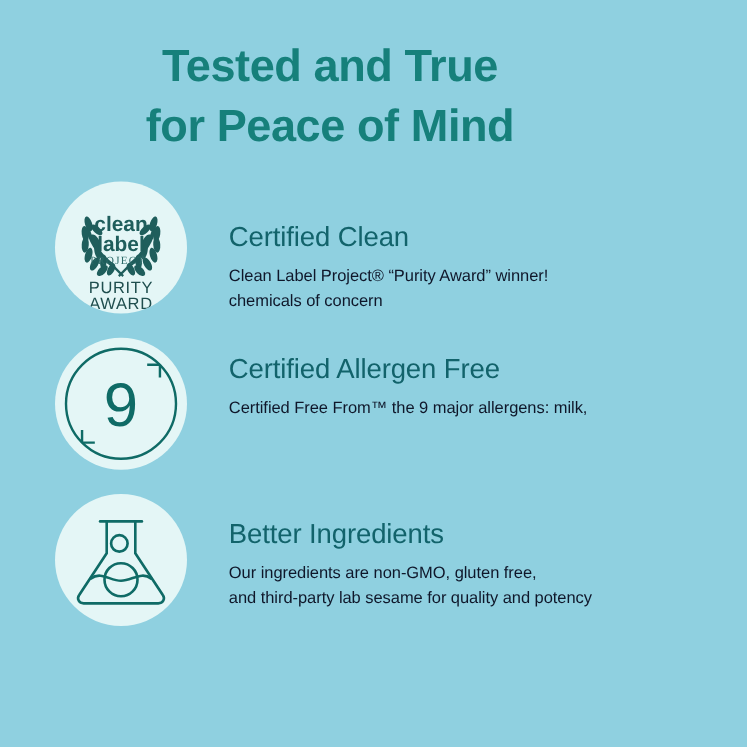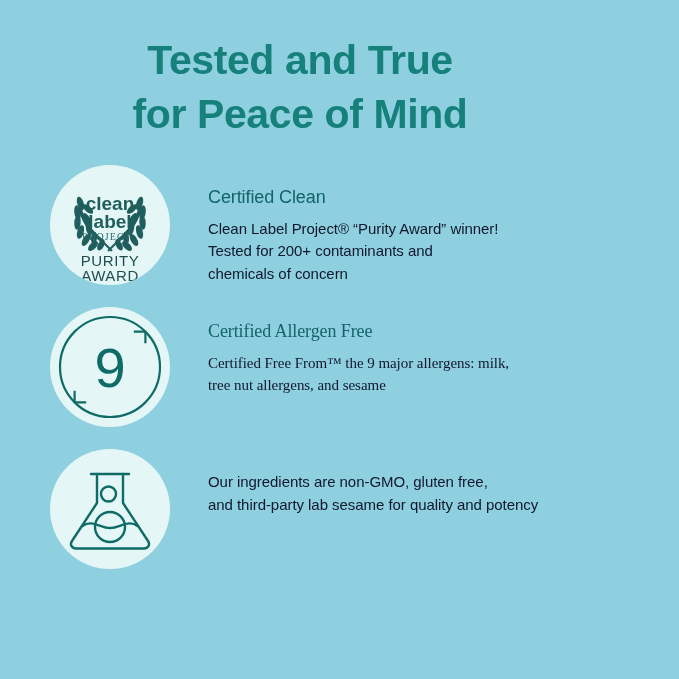--- a/index.html
+++ b/index.html
@@ -60,21 +60,21 @@
     justify-content: center;
     overflow: hidden;
   }
   .feature-body {
     margin-left: 38px;
     padding-top: 16px;
     flex: 1 1 auto;
   }
   .feature-heading {
     color: #12636b;
-    font-size: 18px;
+    font-size: 25px;
     font-weight: 400;
     line-height: 1.2;
     margin: 0 0 9px 0;
     letter-spacing: -0.1px;
   }
   .feature-text {
     color: #0f172a;
     font-size: 15px;
     font-weight: 400;
     line-height: 1.5;
@@ -82,21 +82,21 @@
     max-width: 452px;
     letter-spacing: -0.05px;
   }
   .feature-text .tline {
     display: block;
     white-space: nowrap;
   }
 
   
   .row-1 { margin-top: 4px; align-items: flex-end; }
-  .row-2 .feature-body { padding-top: 14px; font-family: Liberation Serif, serif; }
+  .row-2 .feature-body { padding-top: 14px; }
   .row-3 .feature-body { padding-top: 22px; }
 
   svg { display: block; }
 </style>
 </head>
 <body>
 
 <div class="page">
 
   <h1 class="hero-title">
@@ -149,21 +149,20 @@
             <text x="80" y="71" text-anchor="middle" font-family="'Liberation Sans', sans-serif" font-size="7" fill="#2c6a68">®</text>
             <text x="60" y="101" text-anchor="middle" font-family="'Liberation Sans', sans-serif" font-size="15" letter-spacing="0.6" fill="#1f4e4e">PURITY</text>
             <text x="60" y="116" text-anchor="middle" font-family="'Liberation Sans', sans-serif" font-size="15" letter-spacing="0.6" fill="#1f4e4e">AWARD</text>
           </svg>
         </span>
       </div>
       <div class="feature-body">
         <h2 class="feature-heading">Certified Clean</h2>
         <p class="feature-text">
           <span class="tline">Clean Label Project® “Purity Award” winner!</span>
-          <span class="tline">Tested for 200+ contaminants and</span>
           <span class="tline">chemicals of concern</span>
         </p>
       </div>
     </div>
 
     <div class="feature-row row-2">
       <div class="feature-icon-wrap">
         <span>
           <svg width="120" height="120" viewBox="0 0 120 120" aria-hidden="true">
             <circle cx="60" cy="60" r="50" fill="none" stroke="#0f6b66" stroke-width="2.2"></circle>
@@ -171,21 +170,20 @@
             <path d="M95.4 24.6 L95.4 36.2 M95.4 24.6 L83.8 24.6" stroke="#0f6b66" stroke-width="2.2" fill="none" stroke-linecap="butt"></path>
             <path d="M24.6 95.4 L24.6 83.8 M24.6 95.4 L36.2 95.4" stroke="#0f6b66" stroke-width="2.2" fill="none" stroke-linecap="butt"></path>
             <text x="60" y="80" text-anchor="middle" font-family="'Liberation Sans', sans-serif" font-size="56" font-weight="400" fill="#0f6b66">9</text>
           </svg>
         </span>
       </div>
       <div class="feature-body">
         <h2 class="feature-heading">Certified Allergen Free</h2>
         <p class="feature-text">
           <span class="tline">Certified Free From™ the 9 major allergens: milk,</span>
-          <span class="tline">tree nut allergens, and sesame</span>
         </p>
       </div>
     </div>
 
     <div class="feature-row row-3">
       <div class="feature-icon-wrap">
         <span>
           <svg width="120" height="120" viewBox="0 0 120 120" aria-hidden="true">
             <g fill="none" stroke="#0f6b66" stroke-width="2.4" stroke-linecap="round" stroke-linejoin="round">
 
@@ -196,20 +194,21 @@
 
               <path d="M32.5 77 C42 70 50 79 60 79 C70 79 78.5 70 87.5 77"></path>
 
               <circle cx="60" cy="78" r="15"></circle>
               <circle cx="58.5" cy="45" r="7.5"></circle>
             </g>
           </svg>
         </span>
       </div>
       <div class="feature-body">
+        <h2 class="feature-heading">Better Ingredients</h2>
         <p class="feature-text">
           <span class="tline">Our ingredients are non-GMO, gluten free,</span>
           <span class="tline">and third-party lab sesame for quality and potency</span>
         </p>
       </div>
     </div>
 
   </div>
 </div>
 

